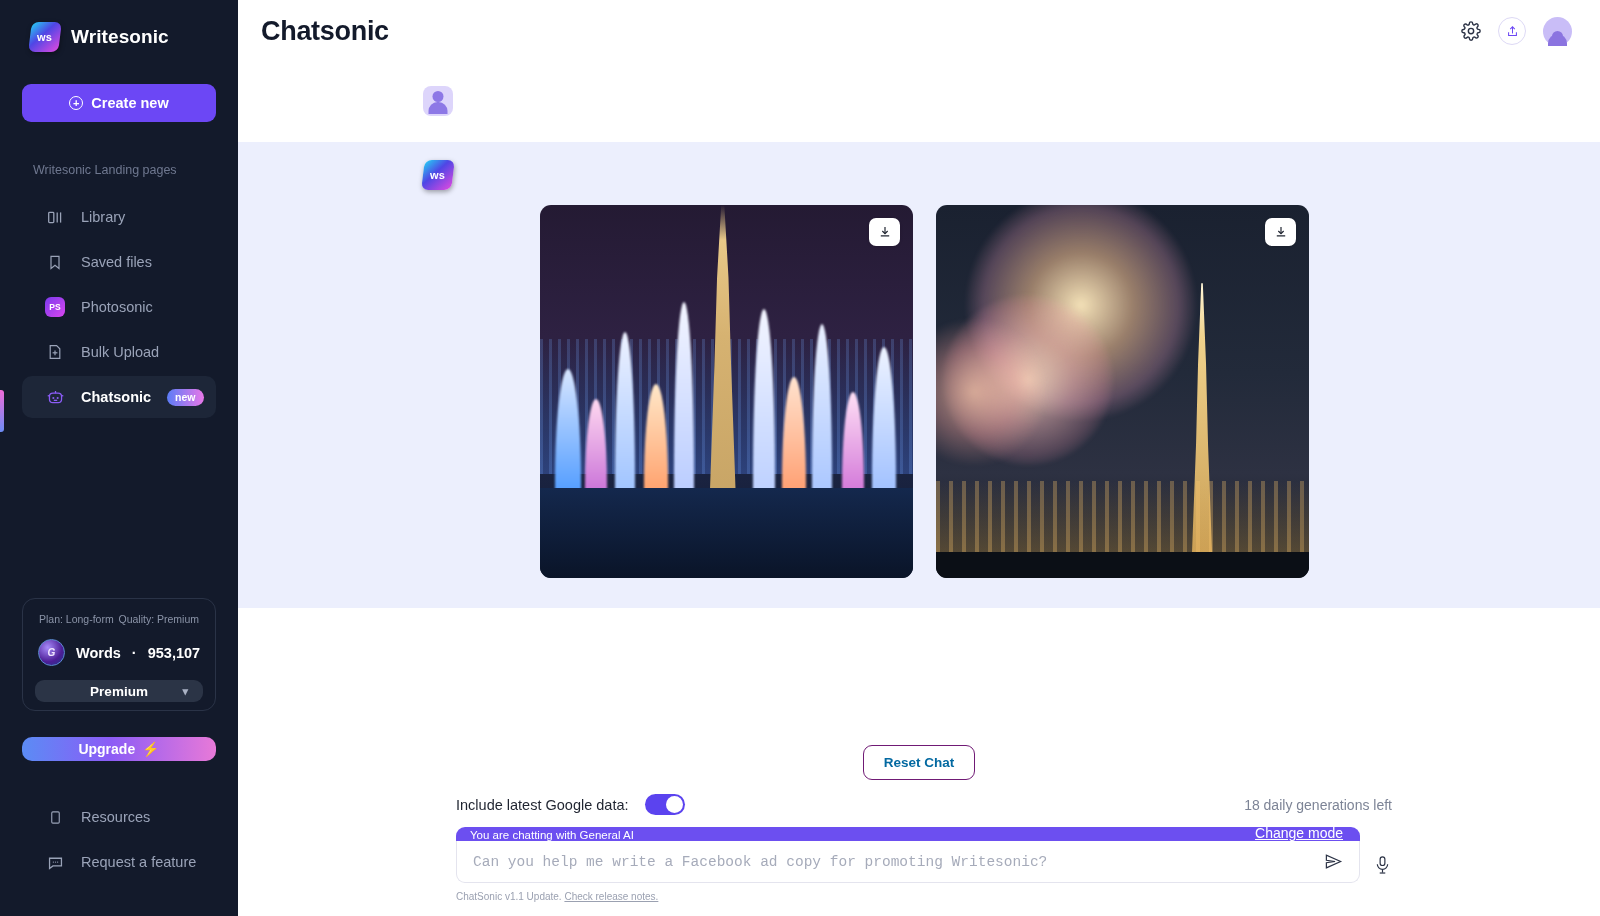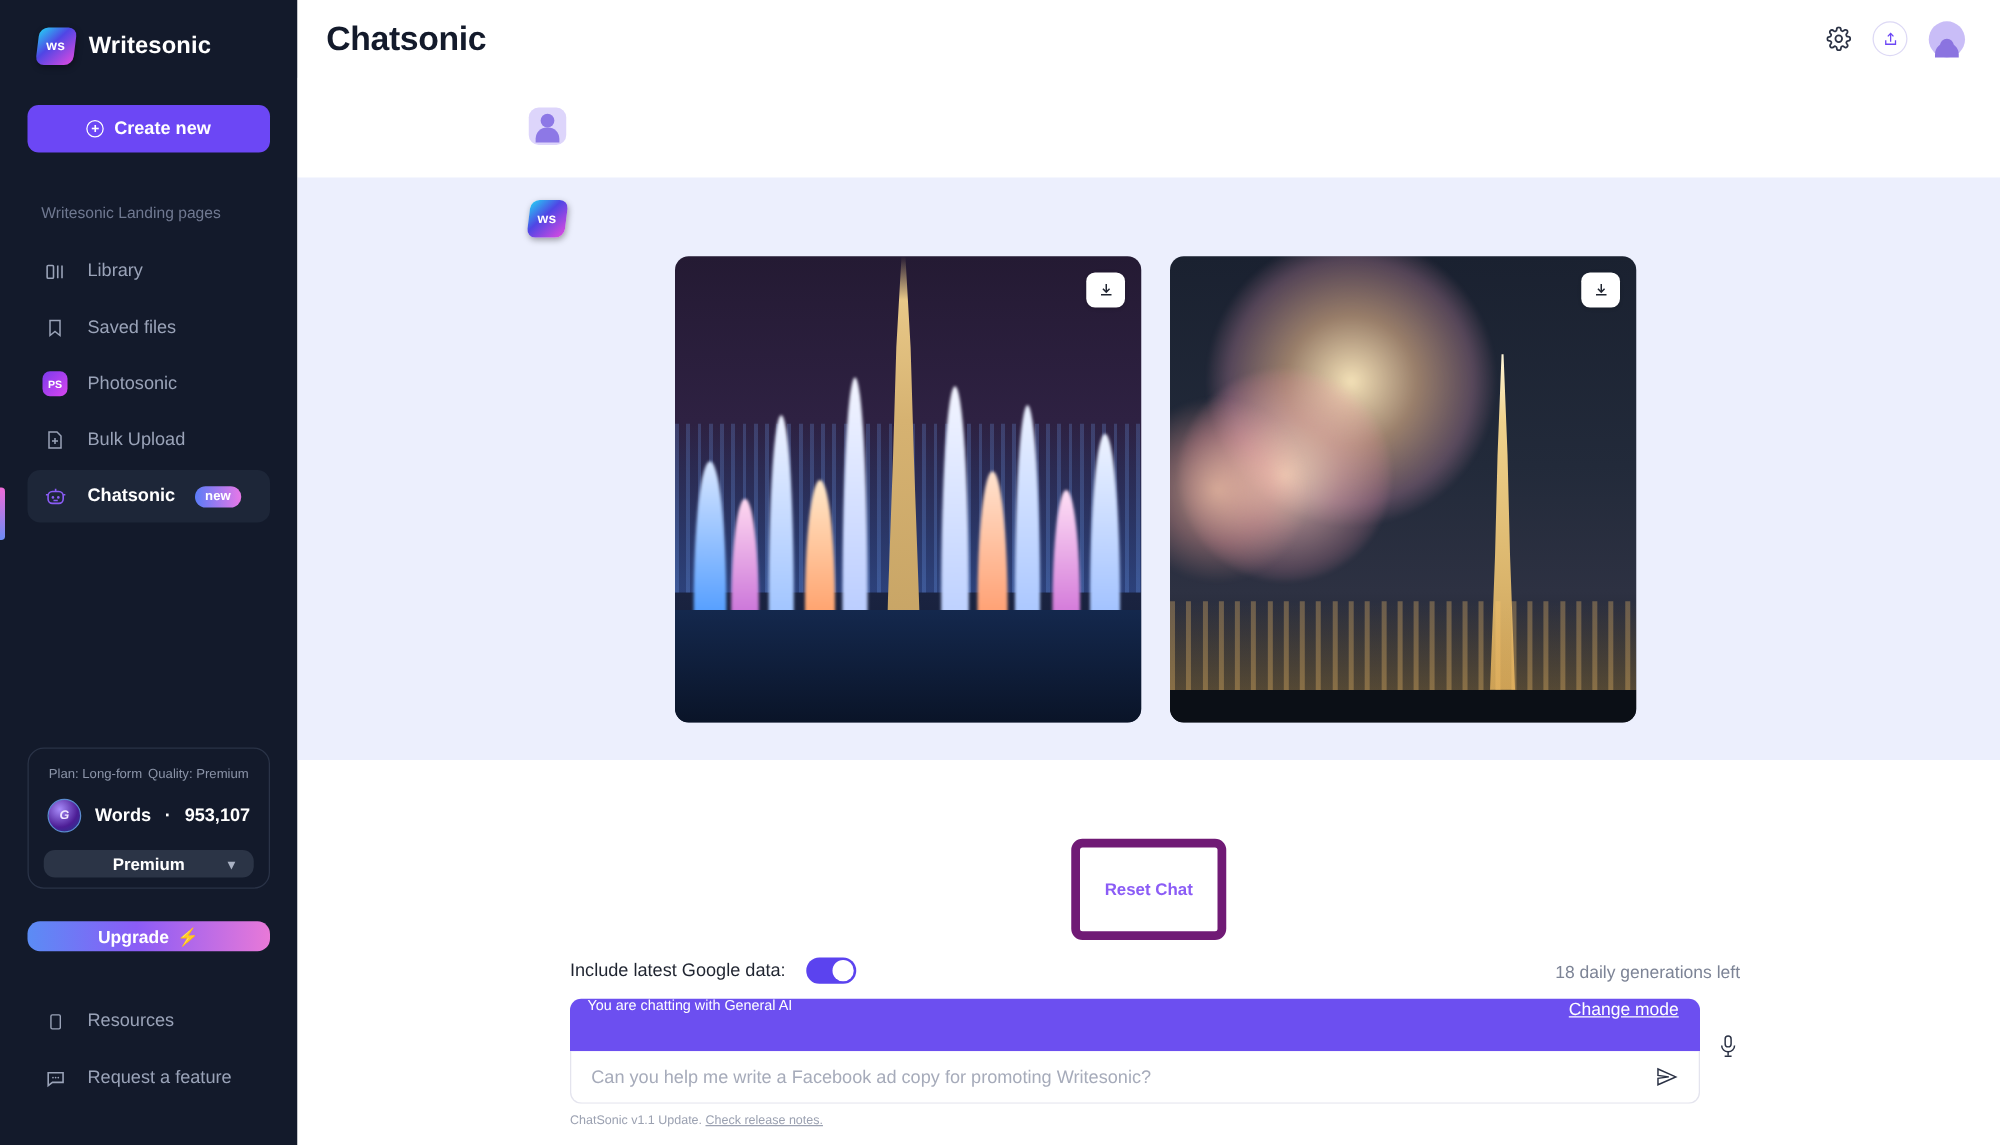--- a/index.html
+++ b/index.html
@@ -48,21 +48,21 @@
   }
 
   .navlist { margin-top: 16px; }
   .navitem {
     display: flex; align-items: center; gap: 14px;
     height: 42px; margin: 3px 22px; padding-left: 10px;
     border-radius: 10px; cursor: pointer;
     color: #9aa3b8; font-size: 14.5px;
   }
   .navitem.active { background: #1d2638; color: #ffffff; font-weight: bold; }
-  .navitem .ico { width: 24px; height: 20px; display: flex; align-items: center; justify-content: center; }
+  .navitem .ico { width: 24px; height: 20px; display: flex; align-items: center; justify-content: center; margin-left: 11px; }
   .accent-bar {
     position: absolute; left: 0; top: 390px; width: 4px; height: 42px; border-radius: 0 3px 3px 0;
     background: linear-gradient(180deg,#f06bd8,#6c8cf5);
   }
   .badge-new {
     font-size: 10.5px; font-weight: bold; color: #fff;
     background: linear-gradient(90deg,#5b7cf7,#e878e8);
     border-radius: 9px; padding: 2.5px 8px; margin-left: 2px;
   }
   .ps-logo {
@@ -180,51 +180,51 @@
     background:
       repeating-linear-gradient(90deg, rgba(255,200,110,.30) 0 4px, transparent 4px 13px),
       linear-gradient(180deg, transparent, rgba(220,170,80,.35));
   }
   .img-fire .bay { position: absolute; bottom: 0; left: 0; right: 0; height: 7%; background: #0b0f16; }
 
   
   .footer { padding: 0 28px 14px 28px; }
   .reset-wrap { display: flex; justify-content: center; }
   .reset-btn {
-    border: 7px solid #701a75; background: #fff; border-radius: 9px;
-    padding: 26px 20px; color: #8b5cf6; font-size: 13.5px; font-weight: bold; cursor: pointer;
+    border: 1px solid #701a75; background: #fff; border-radius: 9px;
+    padding: 9px 20px; color: #0369a1; font-size: 13.5px; font-weight: bold; cursor: pointer;
   }
   .ctl-row {
     display: flex; align-items: center; justify-content: space-between;
     margin-top: 14px; padding: 0 180px 0 190px;
   }
   .gdata { display: flex; align-items: center; gap: 16px; font-size: 14.5px; color: #1f2430; }
   .toggle {
     width: 40px; height: 21px; border-radius: 11px; background: #5b43ef;
     position: relative; cursor: pointer;
   }
   .toggle .knob { position: absolute; right: 2px; top: 2px; width: 17px; height: 17px; border-radius: 50%; background: #fff; }
   .gens { font-size: 14px; color: #7d8496; }
 
   .input-area { margin: 12px 0 0 0; padding: 0 180px 0 190px; display: flex; align-items: flex-start; gap: 13px; }
   .composer { flex: 1; }
   .mode-bar {
-    background: #6c4ff0; border-radius: 9px 9px 0 0; height: 42px;
-    display: flex; align-items: flex-start; justify-content: space-between;
+    background: #6c4ff0; border-radius: 9px 9px 0 0; height: 14px;
+    display: flex; align-items: flex-end; justify-content: space-between;
     padding: 0 17px 0 14px;
   }
   .mode-text { color: #fff; font-size: 11.5px; }
   .mode-change { color: #fff; font-size: 14px; text-decoration: underline; cursor: pointer; }
   .input-box {
     border: 1px solid #e4e4ee; border-top: none; border-radius: 0 0 9px 9px;
     background: #fff; height: 42px; display: flex; align-items: center; padding: 0 16px;
   }
   .input-box input {
     flex: 1; border: none; outline: none; font-size: 14.5px; color: #1f2430;
-    font-family: Liberation Sans, sans-serif; background: transparent;
+    font-family: Liberation Mono, monospace; background: transparent;
   }
   .input-box input::placeholder { color: #a6abba; }
   .send-ic { cursor: pointer; display: flex; align-items: center; }
   .mic-wrap { padding-top: 28px; cursor: pointer; }
   .release { font-size: 10px; color: #9ba1b1; margin-top: 8px; }
   .release u { cursor: pointer; }
 </style>
 </head>
 <body>
 

